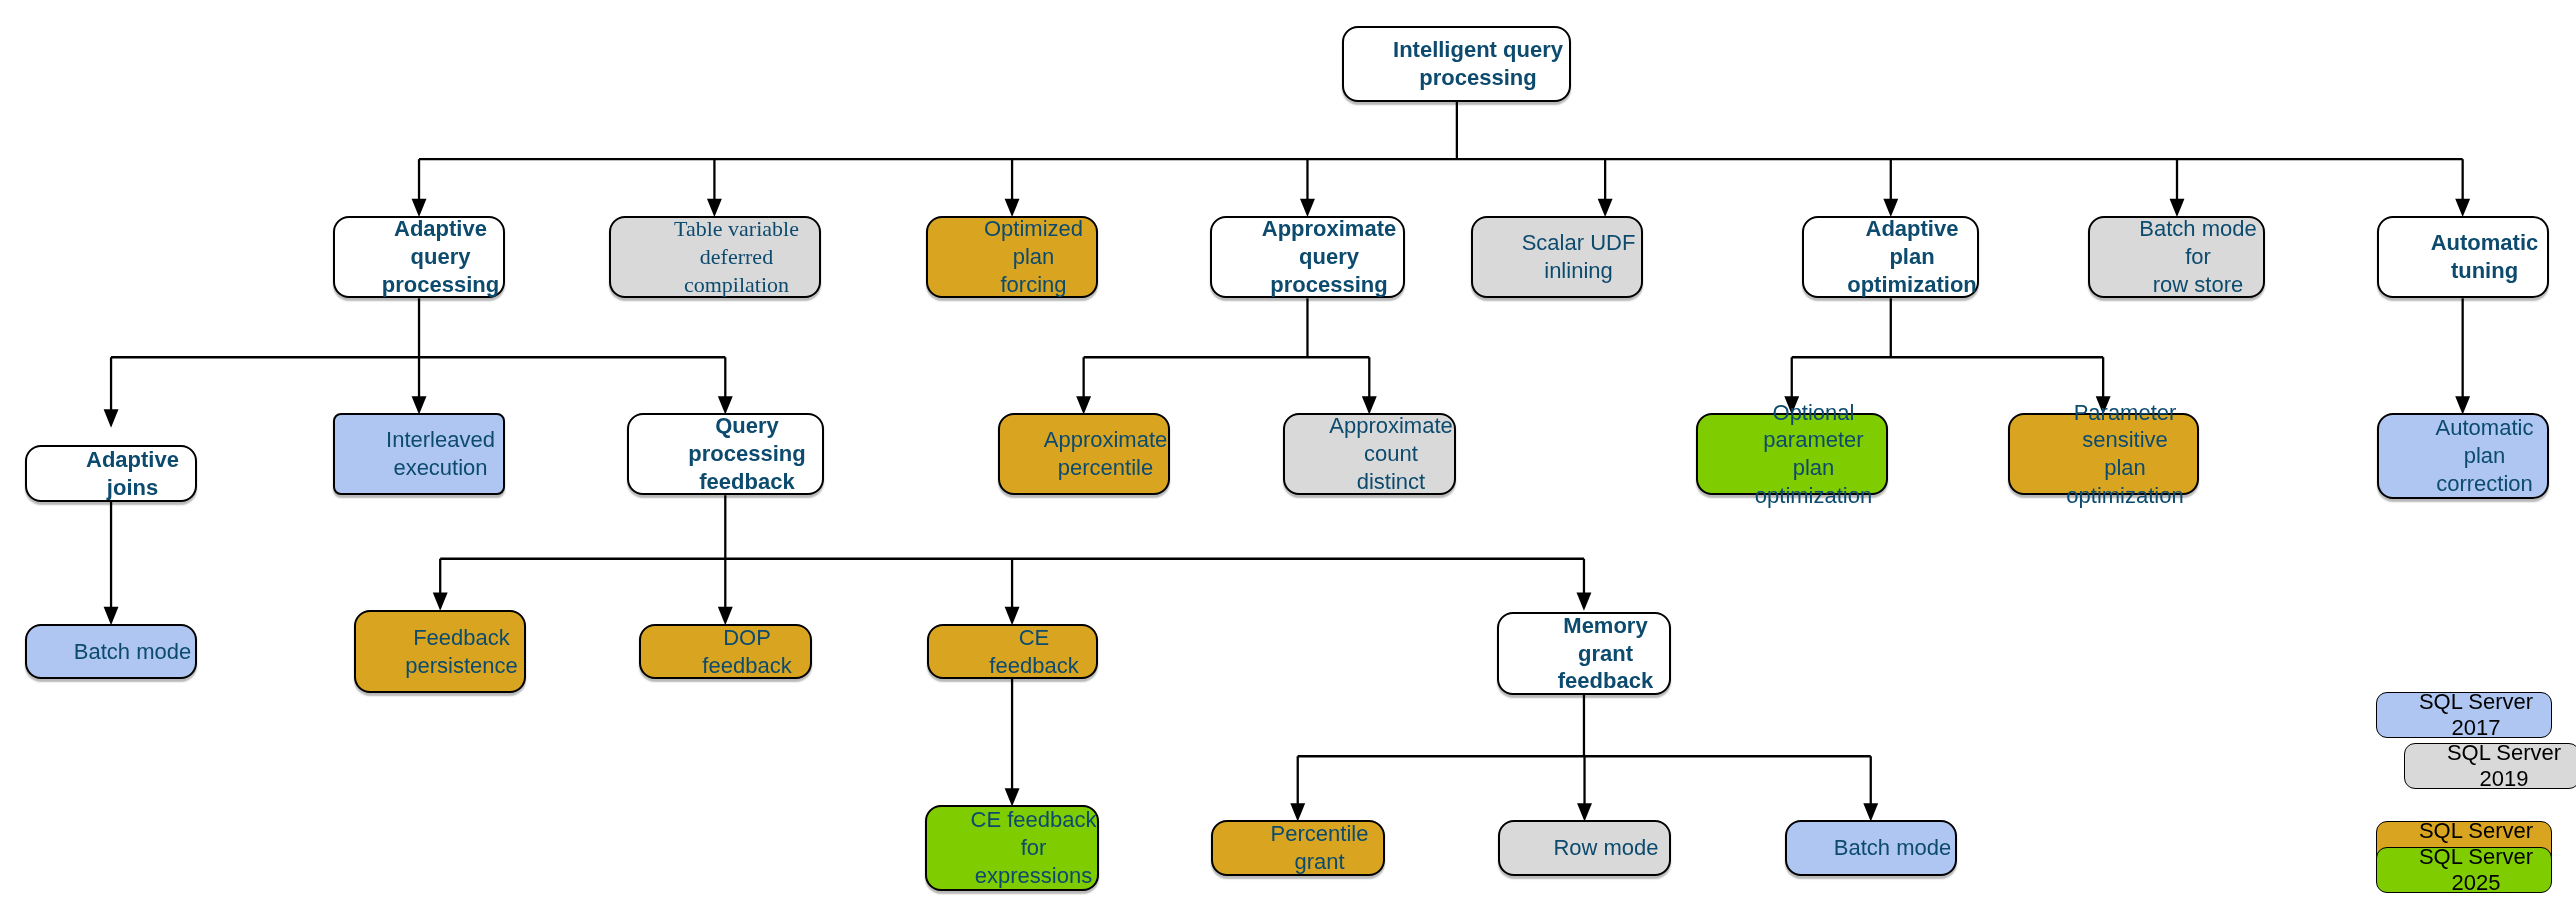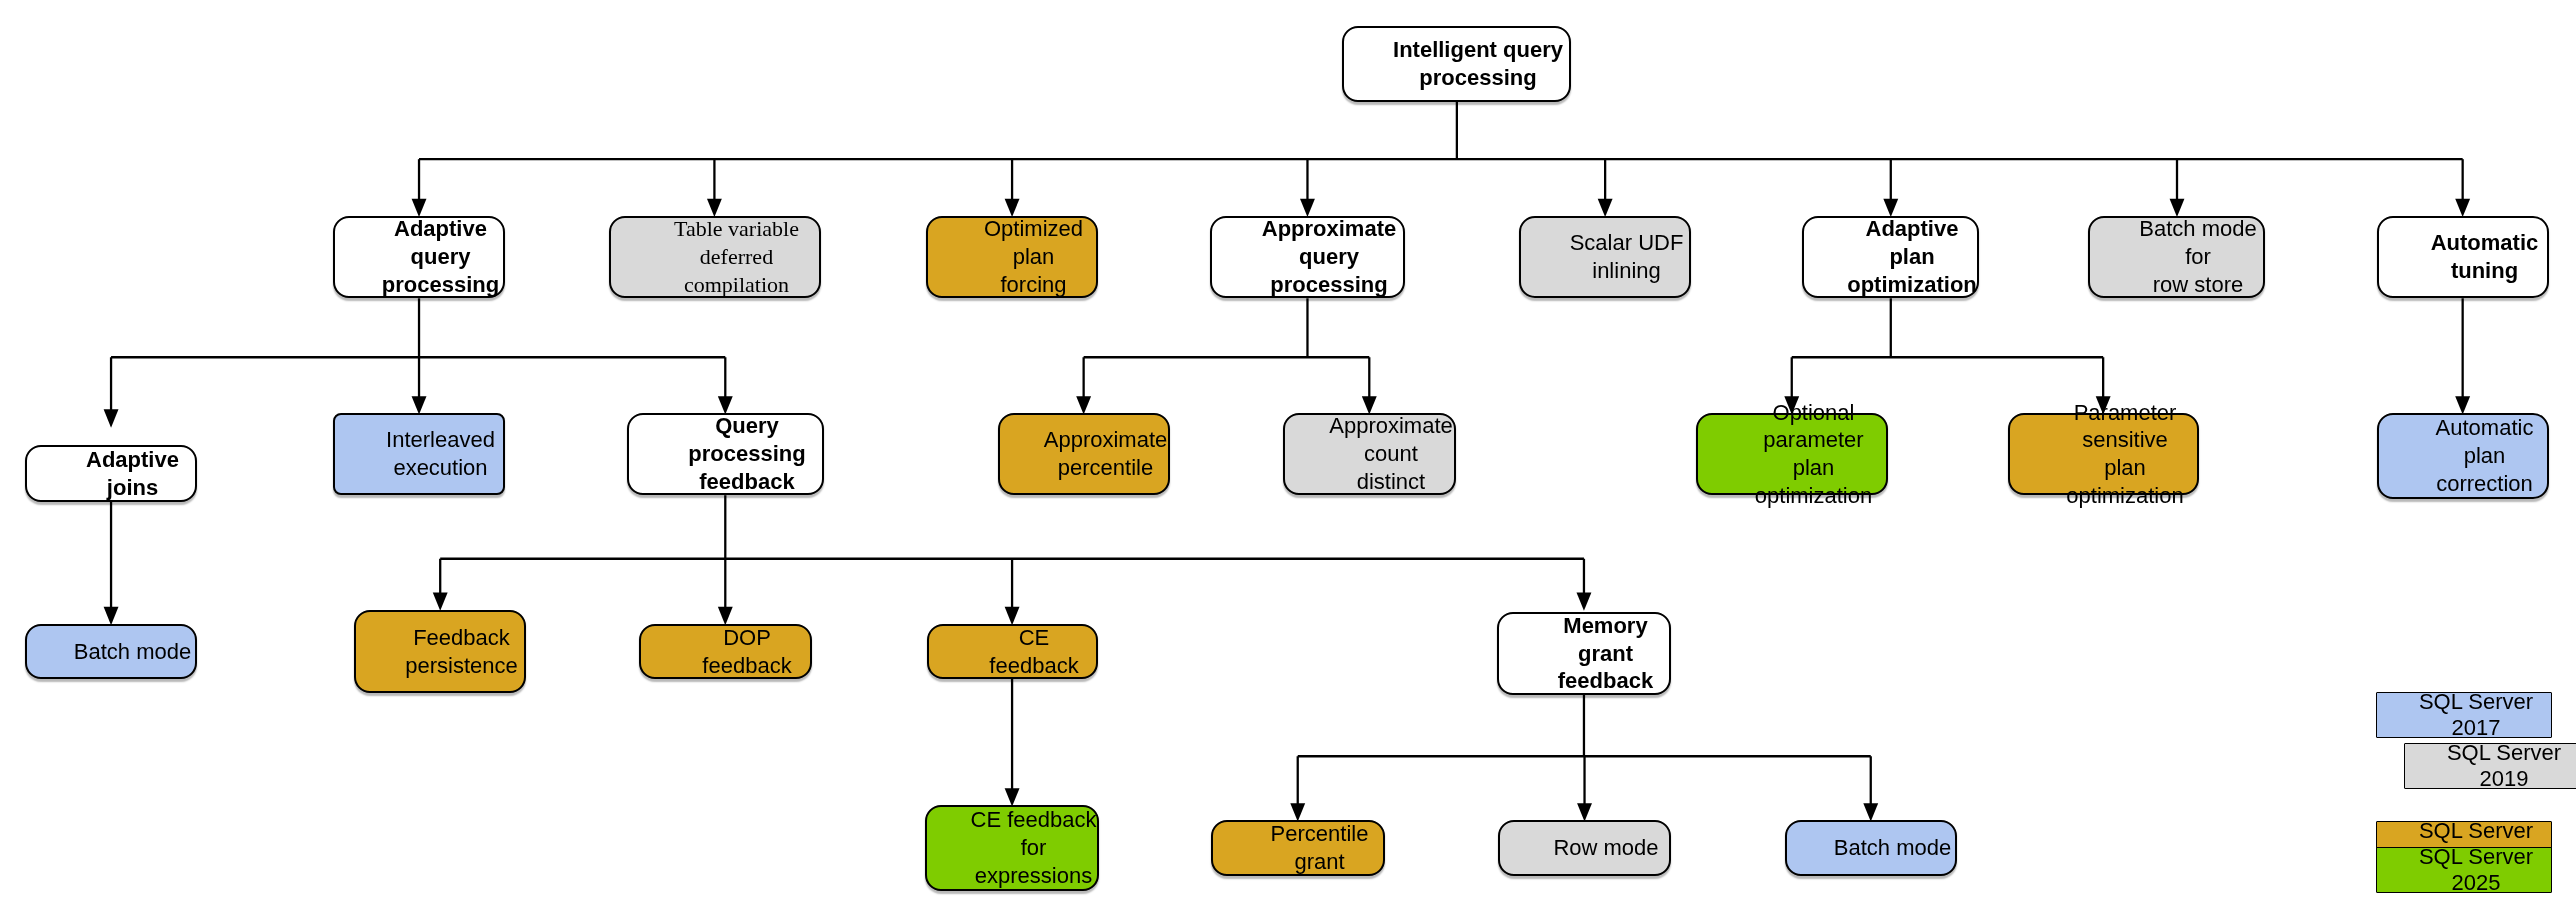--- a/index.html
+++ b/index.html
@@ -25,32 +25,32 @@
     box-sizing: border-box;
     border: 2.3px solid #000000;
     border-radius: 16px;
     display: flex;
     align-items: center;
     justify-content: center;
     text-align: center;
     white-space: pre-line;
     font-size: 22px;
     line-height: 1.26;
-    color: #000000;
+    color: #0c4a6e;
     box-shadow: 0 2.3px 1.7px rgba(0,0,0,0.28);
     padding-left: 43px;
   }
   .node.category {
     font-weight: 700;
   }
   .legend-item {
     position: absolute;
     box-sizing: border-box;
     border: 1.7px solid #000000;
-    border-radius: 1px;
+    border-radius: 11px;
     display: flex;
     align-items: center;
     justify-content: center;
     text-align: center;
     font-size: 22px;
     color: #000000;
     padding-left: 24px;
   }
 </style>
 </head>
@@ -143,21 +143,21 @@
       <div class="node category" style="left: 1342px; top: 26px; width: 229px; height: 76px; background: rgb(255, 255, 255);">Intelligent query
 processing</div>
       <div class="node category" style="left: 333px; top: 216px; width: 172px; height: 82px; background: rgb(255, 255, 255);">Adaptive query
 processing</div>
       <div class="node" style="left: 609px; top: 216px; width: 212px; height: 82px; background: rgb(217, 217, 217); font-family: Liberation Serif, serif;">Table variable
 deferred compilation</div>
       <div class="node" style="left: 926px; top: 216px; width: 172px; height: 82px; background: rgb(217, 165, 33);">Optimized plan
 forcing</div>
       <div class="node category" style="left: 1210px; top: 216px; width: 195px; height: 82px; background: rgb(255, 255, 255);">Approximate
 query processing</div>
-      <div class="node" style="left: 1519px; top: 216px; width: 172px; height: 82px; background: rgb(217, 217, 217);">Scalar UDF
+      <div class="node" style="left: 1471px; top: 216px; width: 172px; height: 82px; background: rgb(217, 217, 217);">Scalar UDF
 inlining</div>
       <div class="node category" style="left: 1802px; top: 216px; width: 177px; height: 82px; background: rgb(255, 255, 255);">Adaptive plan
 optimization</div>
       <div class="node" style="left: 2088px; top: 216px; width: 177px; height: 82px; background: rgb(217, 217, 217);">Batch mode for
 row store</div>
       <div class="node category" style="left: 2377px; top: 216px; width: 172px; height: 82px; background: rgb(255, 255, 255);">Automatic
 tuning</div>
       <div class="node category" style="left: 25px; top: 401px; width: 172px; height: 57px; background: rgb(255, 255, 255); margin-top: 44px;">Adaptive joins</div>
       <div class="node" style="left: 333px; top: 413px; width: 172px; height: 82px; background: rgb(174, 198, 241); border-radius: 8px;">Interleaved
 execution</div>

